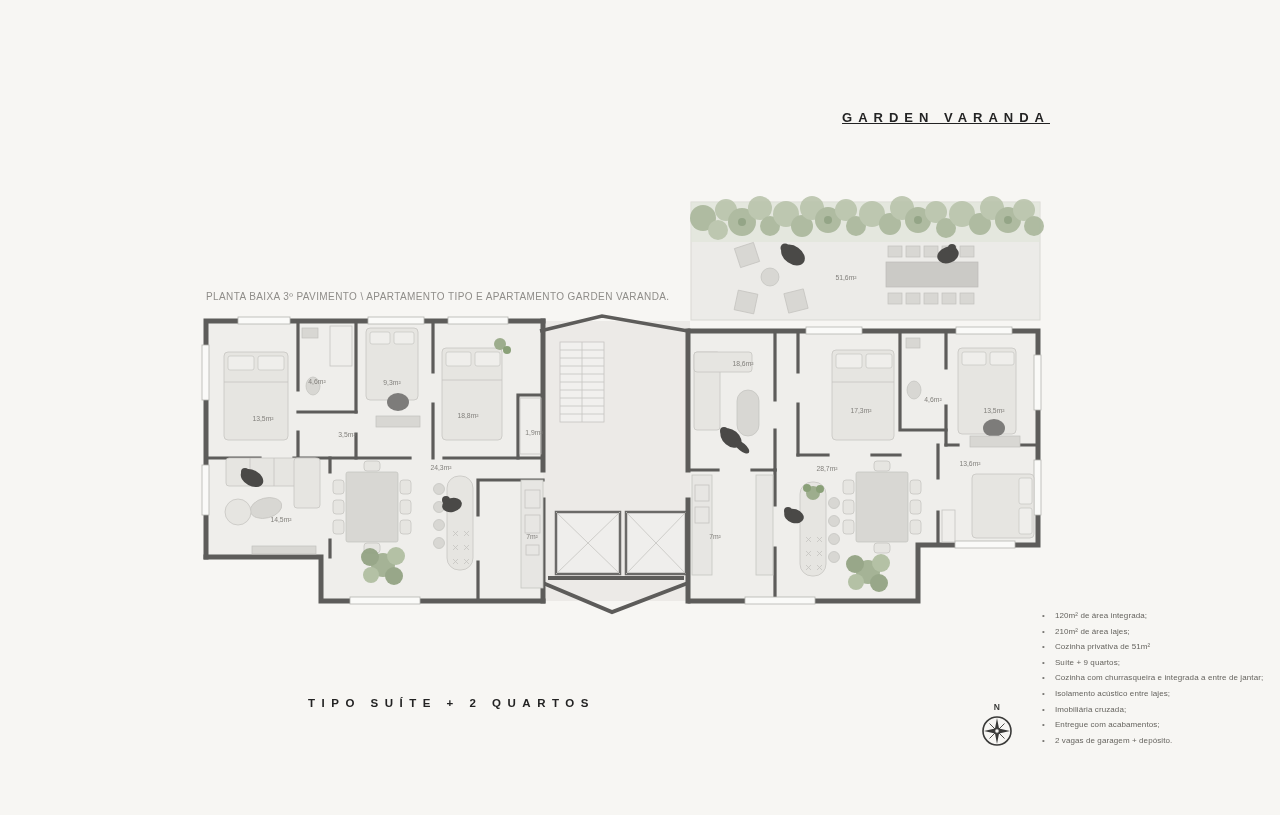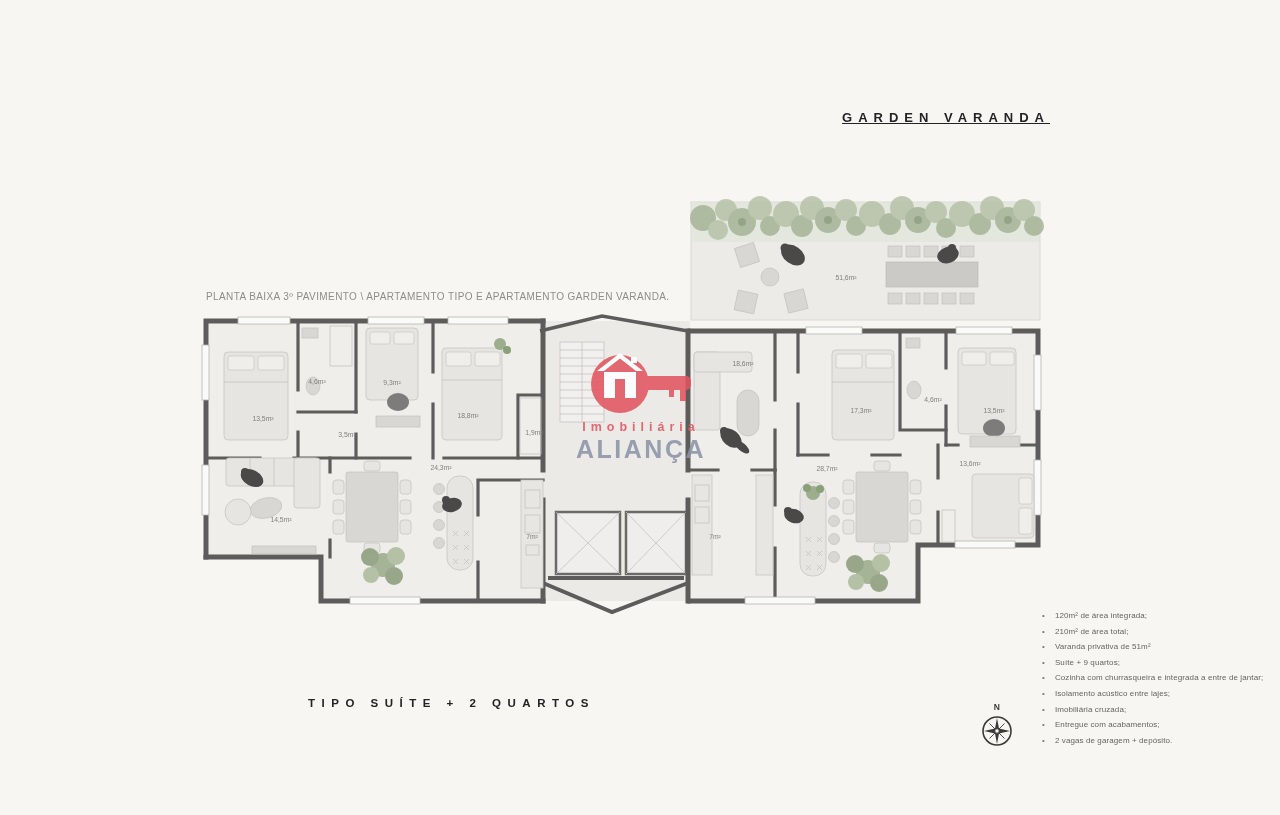--- a/index.html
+++ b/index.html
@@ -337,49 +337,35 @@
         <text class="roomlabel" x="861" y="413">17,3m²</text>
         <text class="roomlabel" x="933" y="402">4,6m²</text>
         <text class="roomlabel" x="994" y="413">13,5m²</text>
         <text class="roomlabel" x="827" y="471">28,7m²</text>
         <text class="roomlabel" x="970" y="466">13,6m²</text>
         <text class="roomlabel" x="715" y="539">7m²</text>
       </g>
     </svg>
   </div>
 
-  <div class="logo">
-    <svg width="156" height="76" viewBox="0 0 156 76">
-      <circle cx="57" cy="46" r="29" fill="var(--logo-red)"></circle>
-      <rect x="80" y="38" width="48" height="14" rx="5" fill="var(--logo-red)"></rect>
-      <rect x="106" y="50" width="5" height="9" fill="var(--logo-red)"></rect>
-      <rect x="117" y="50" width="6" height="13" fill="var(--logo-red)"></rect>
-      <path d="M34,33 L57,15 L80,33 L73,33 L57,20.5 L41,33 Z" fill="#ffffff"></path>
-      <rect x="68" y="19" width="6" height="6" fill="#ffffff"></rect>
-      <rect x="41" y="34" width="32" height="26" fill="#ffffff"></rect>
-      <rect x="52" y="41" width="10" height="19" fill="var(--logo-red)"></rect>
-    </svg>
-    <div class="line1">Imobiliária</div>
-    <div class="line2">ALIANÇA</div>
-  </div>
 
   <div class="type-label">TIPO SUÍTE + 2 QUARTOS</div>
 
   <ul class="features">
     <li>
         <span class="bullet">•</span>
         <span>120m² de área integrada;</span>
       </li>
     <li>
         <span class="bullet">•</span>
-        <span>210m² de área total;</span>
-      </li>
-    <li>
-        <span class="bullet">•</span>
-        <span>Varanda privativa de 51m²</span>
+        <span>210m² de área lajes;</span>
+      </li>
+    <li>
+        <span class="bullet">•</span>
+        <span>Cozinha privativa de 51m²</span>
       </li>
     <li>
         <span class="bullet">•</span>
         <span>Suíte + 9 quartos;</span>
       </li>
     <li>
         <span class="bullet">•</span>
         <span>Cozinha com churrasqueira e integrada a entre de jantar;</span>
       </li>
     <li>

